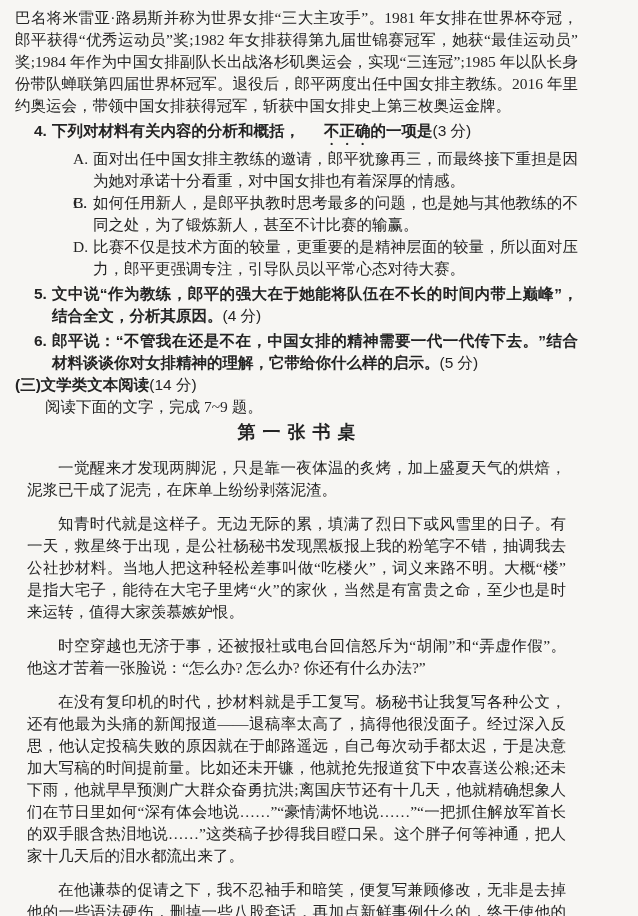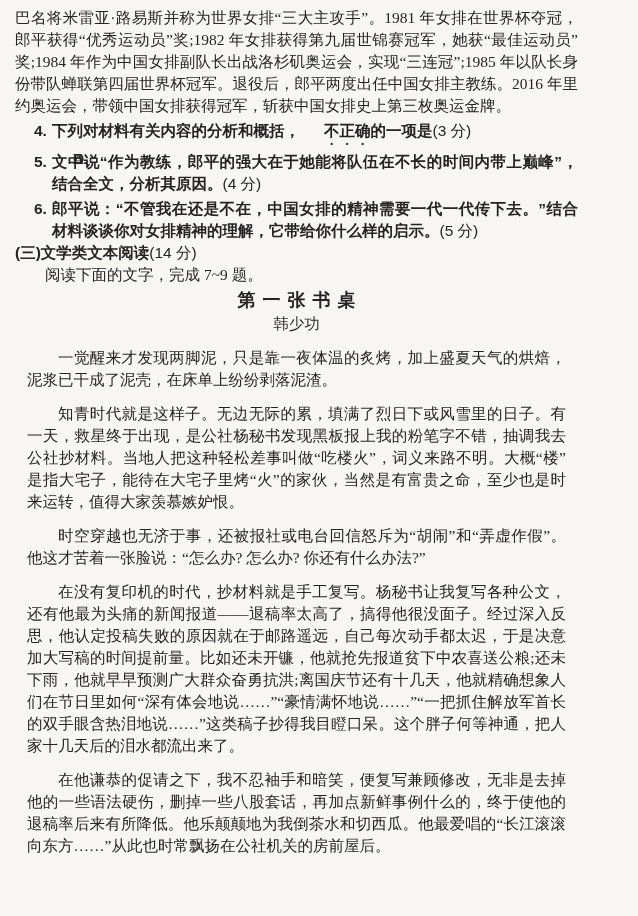--- a/index.html
+++ b/index.html
@@ -58,49 +58,51 @@
 
   <p class="para">巴名将米雷亚·路易斯并称为世界女排“三大主攻手”。1981 年女排在世界杯夺冠，郎平获得“优秀运动员”奖;1982 年女排获得第九届世锦赛冠军，她获“最佳运动员”奖;1984 年作为中国女排副队长出战洛杉矶奥运会，实现“三连冠”;1985 年以队长身份带队蝉联第四届世界杯冠军。退役后，郎平两度出任中国女排主教练。2016 年里约奥运会，带领中国女排获得冠军，斩获中国女排史上第三枚奥运金牌。</p>
 
   <div class="qblock">
     <span class="qnum">4.</span>
     <span class="qstem"><span>下列对材料有关内容的分析和概括，</span><span class="emph">不正确</span><span>的一项是</span></span><span class="score">(3 分)</span>
   </div>
 
   <div class="option">
     <span class="optlabel">A.</span>
+    <span>面对出任中国女排主教练的邀请，郎平犹豫再三，而最终接下重担是因为她对承诺十分看重，对中国女排也有着深厚的情感。</span>
   </div>
   <div class="option">
     <span class="optlabel">B.</span>
   </div>
   <div class="option">
     <span class="optlabel">C.</span>
+    <span>如何任用新人，是郎平执教时思考最多的问题，也是她与其他教练的不同之处，为了锻炼新人，甚至不计比赛的输赢。</span>
   </div>
   <div class="option">
     <span class="optlabel">D.</span>
+    <span>比赛不仅是技术方面的较量，更重要的是精神层面的较量，所以面对压力，郎平更强调专注，引导队员以平常心态对待大赛。</span>
   </div>
 
   <div class="qblock">
     <span class="qnum">5.</span>
     <span class="qstem">文中说“作为教练，郎平的强大在于她能将队伍在不长的时间内带上巅峰”，结合全文，分析其原因。</span><span class="score">(4 分)</span>
   </div>
 
   <div class="qblock">
     <span class="qnum">6.</span>
     <span class="qstem">郎平说：“不管我在还是不在，中国女排的精神需要一代一代传下去。”结合材料谈谈你对女排精神的理解，它带给你什么样的启示。</span><span class="score">(5 分)</span>
   </div>
 
   <div>
     <span class="section-heading">(三)文学类文本阅读</span><span class="score">(14 分)</span>
   </div>
   <div class="instruction">阅读下面的文字，完成 7~9 题。</div>
 
   <div class="passage">
     <div class="passage-title">第一张书桌</div>
-    <div class="passage-author">韩少功</div>
     <p>一觉醒来才发现两脚泥，只是靠一夜体温的炙烤，加上盛夏天气的烘焙，泥浆已干成了泥壳，在床单上纷纷剥落泥渣。</p>
     <p>知青时代就是这样子。无边无际的累，填满了烈日下或风雪里的日子。有一天，救星终于出现，是公社杨秘书发现黑板报上我的粉笔字不错，抽调我去公社抄材料。当地人把这种轻松差事叫做“吃楼火”，词义来路不明。大概“楼”是指大宅子，能待在大宅子里烤“火”的家伙，当然是有富贵之命，至少也是时来运转，值得大家羡慕嫉妒恨。</p>
     <p>时空穿越也无济于事，还被报社或电台回信怒斥为“胡闹”和“弄虚作假”。他这才苦着一张脸说：“怎么办? 怎么办? 你还有什么办法?”</p>
     <p>在没有复印机的时代，抄材料就是手工复写。杨秘书让我复写各种公文，还有他最为头痛的新闻报道——退稿率太高了，搞得他很没面子。经过深入反思，他认定投稿失败的原因就在于邮路遥远，自己每次动手都太迟，于是决意加大写稿的时间提前量。比如还未开镰，他就抢先报道贫下中农喜送公粮;还未下雨，他就早早预测广大群众奋勇抗洪;离国庆节还有十几天，他就精确想象人们在节日里如何“深有体会地说……”“豪情满怀地说……”“一把抓住解放军首长的双手眼含热泪地说……”这类稿子抄得我目瞪口呆。这个胖子何等神通，把人家十几天后的泪水都流出来了。</p>
     <p>在他谦恭的促请之下，我不忍袖手和暗笑，便复写兼顾修改，无非是去掉他的一些语法硬伤，删掉一些八股套话，再加点新鲜事例什么的，终于使他的退稿率后来有所降低。他乐颠颠地为我倒茶水和切西瓜。他最爱唱的“长江滚滚向东方……”从此也时常飘扬在公社机关的房前屋后。</p>
 
   </div>
 
 </div>
 

